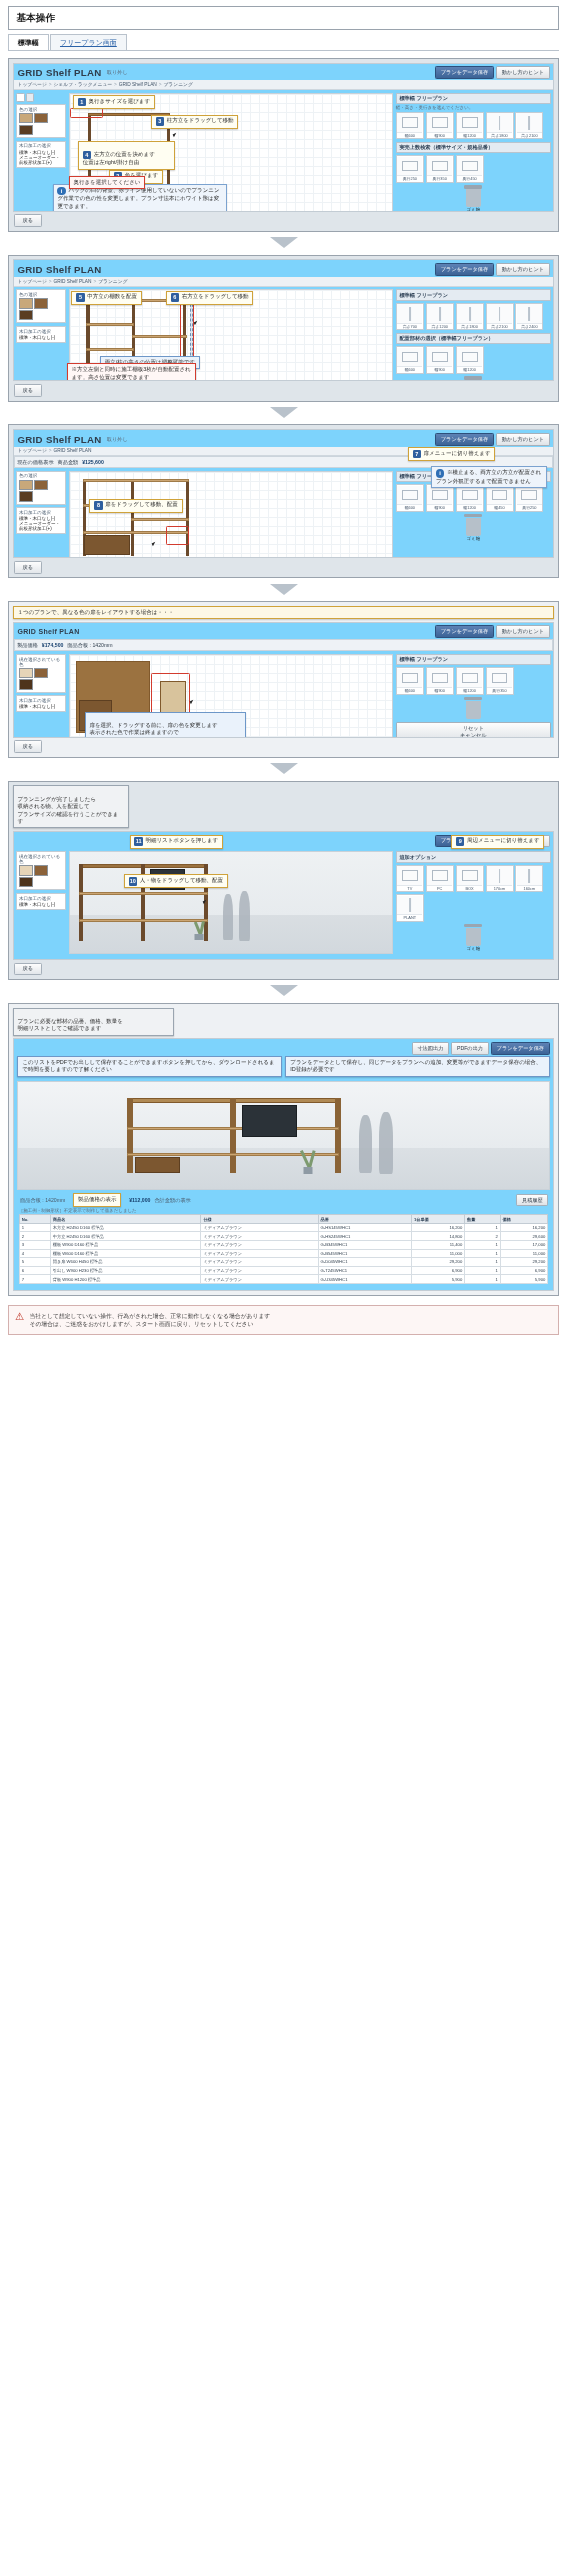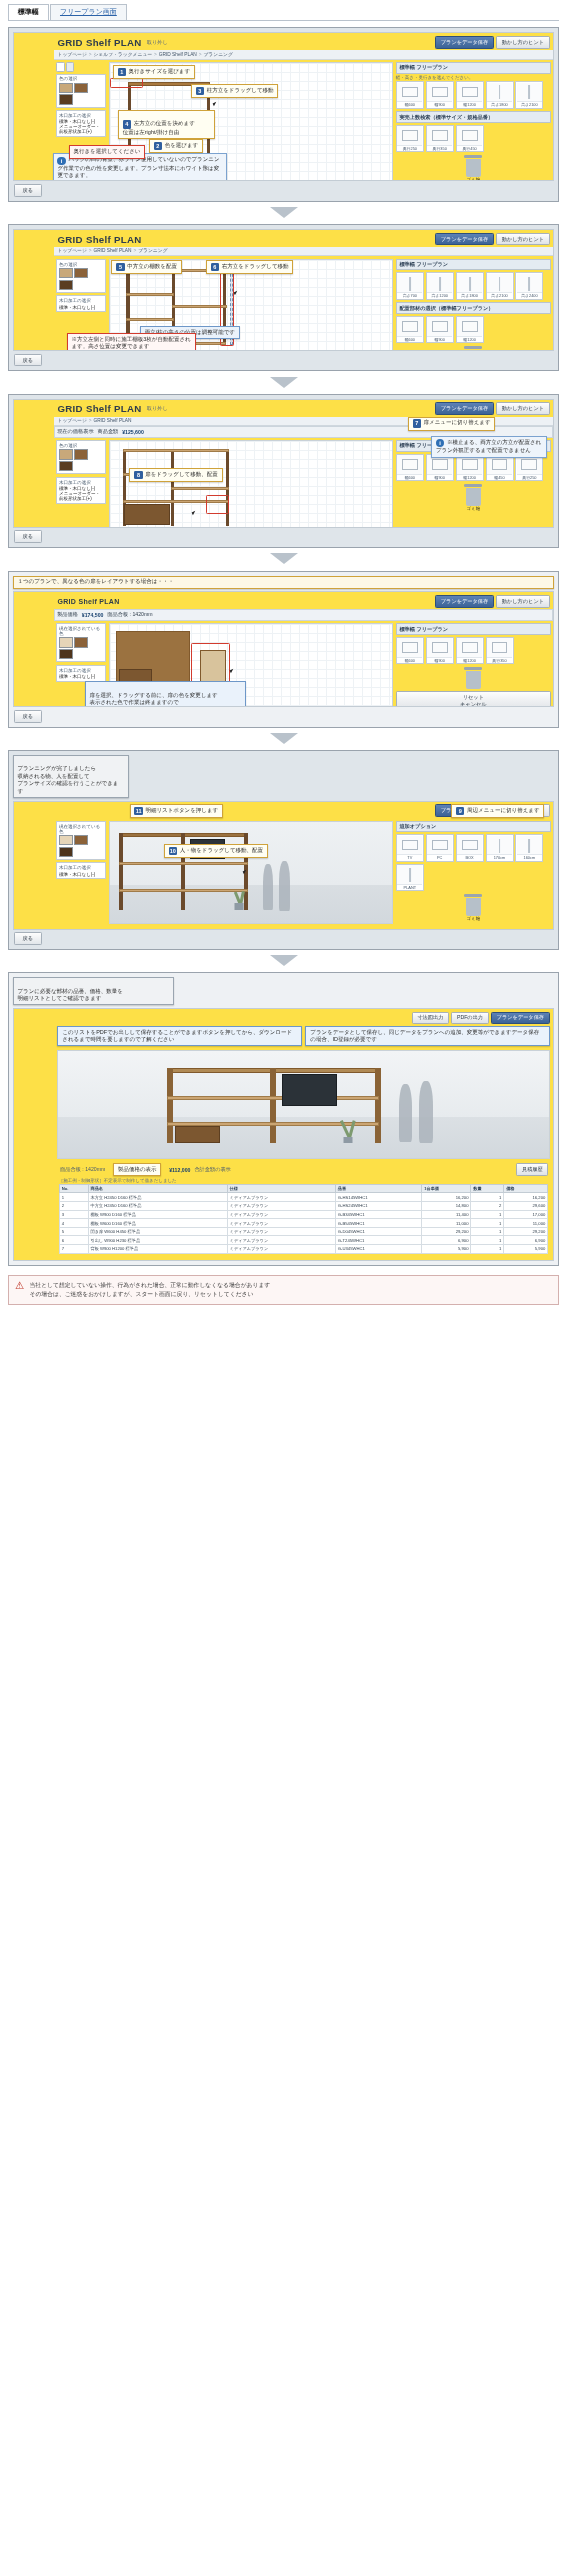--- a/index.html
+++ b/index.html
@@ -50,25 +50,24 @@
   
   .panel {
     margin: 6.4px 7.7px 0 7.7px;
     border: 0.6px solid #9aa3ad;
     background: #dfe5ea;
     padding: 3.9px;
     position: relative;
   }
   .panel.light { background: #eef1f4; }
   .app {
-    background: #fde047;
+    background: #7dd3fc;
     border: 0.6px solid #c3ccd4;
     position: relative;
     overflow: hidden;
-    padding-left: 40px;
   }
 
   .app-head {
     display: flex;
     align-items: center;
     padding: 2.6px 3.9px 1.3px 3.9px;
     gap: 5.2px;
   }
   .app-title {
     font-size: 9.7px;
@@ -284,20 +283,21 @@
   .legend-note {
     font-size: 4.5px; color: #5b6a79; padding: 1.3px 0;
   }
   .small { font-size: 4.5px; }
 </style>
 </head>
 <body>
 
 <div class="page">
 
+  <div class="top-title">基本操作</div>
   <div class="tabbar">
     <div class="tab active">標準幅</div>
     <div class="tab link">フリープラン画面</div>
   </div>
 
   <div class="panel">
     <div class="app" style="height:149px;">
       <div class="app-head">
         <div>
           <div class="app-title">GRID Shelf PLAN</div>

